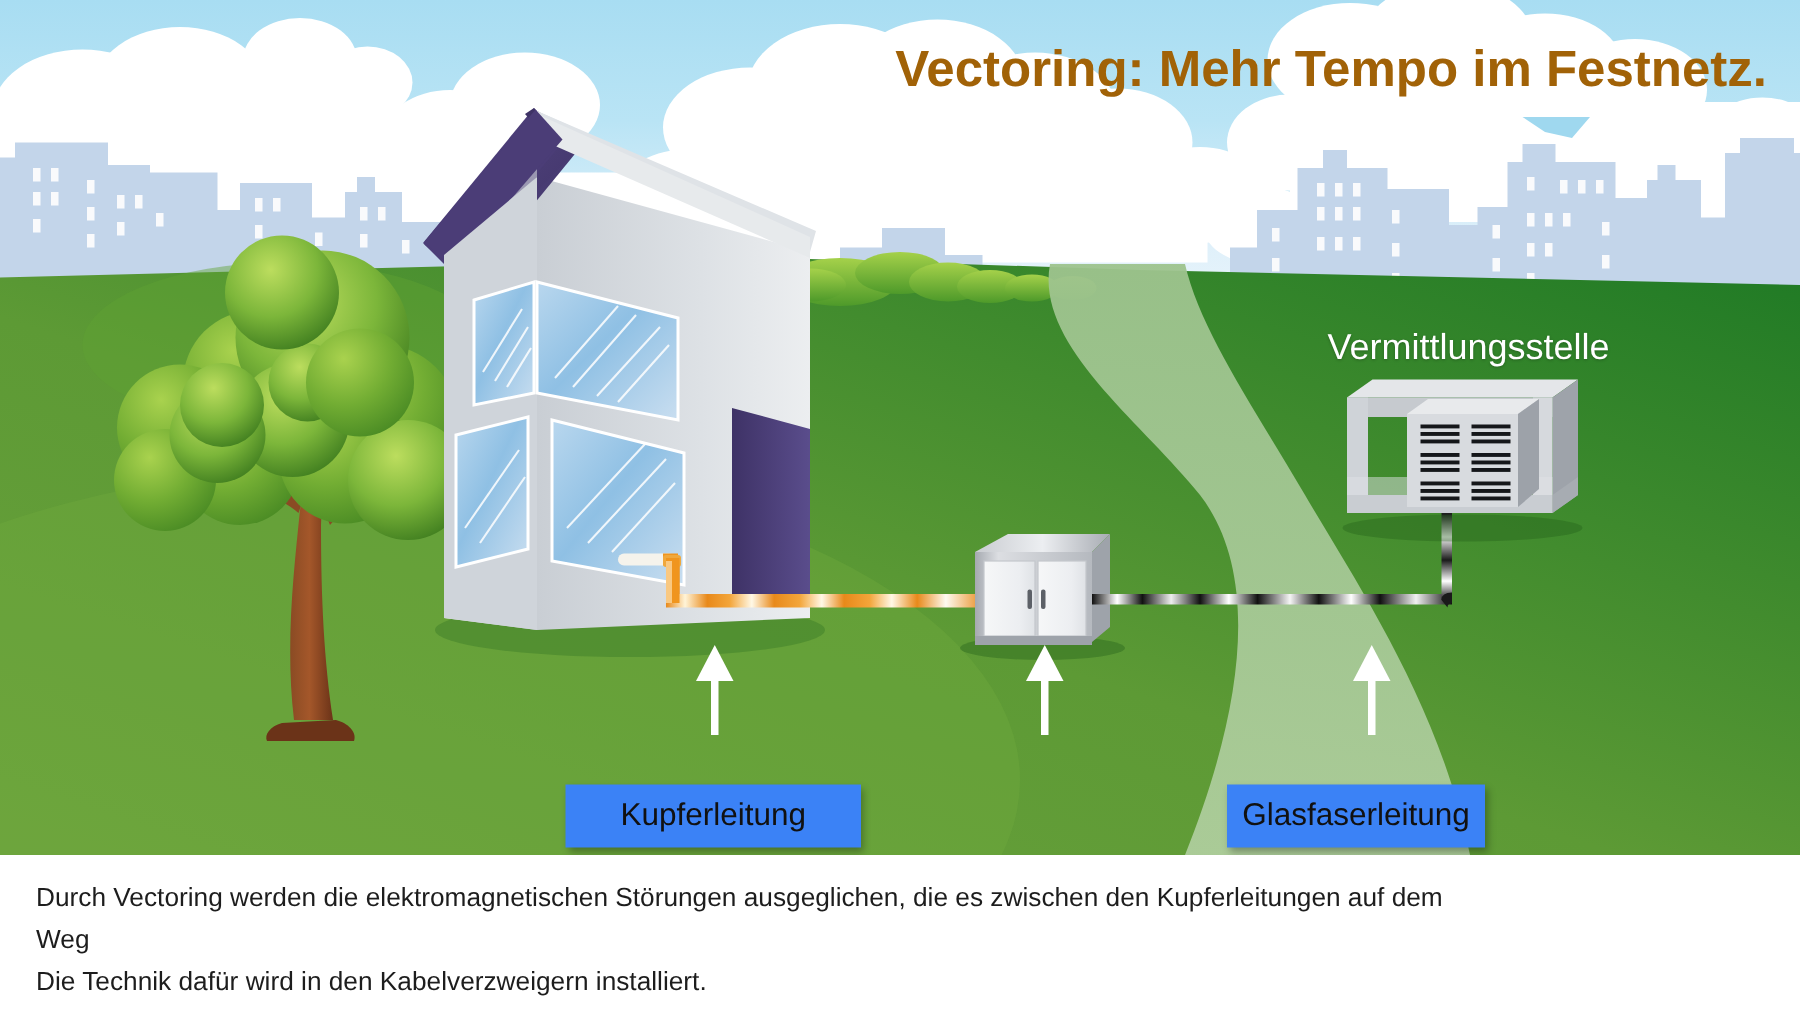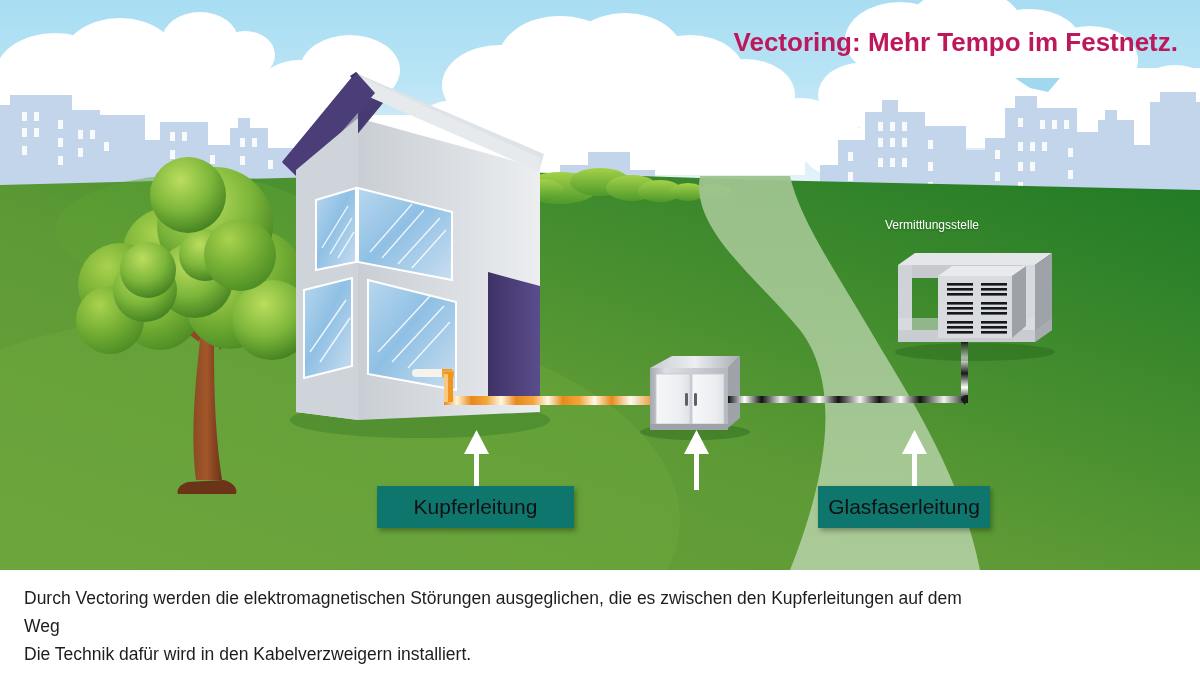--- a/index.html
+++ b/index.html
@@ -8,32 +8,33 @@
     position:relative;width:1200px;height:689px;overflow:hidden;background:#ffffff;
   }
   .scene{position:absolute;left:0;top:0;width:1200px;height:570px;overflow:hidden;}
   .sky{position:absolute;left:0;top:0;width:1200px;height:230px;
        background:linear-gradient(to bottom,#a8ddf2 0%,#b9e4f5 35%,#dff0fa 70%,#eef7fc 100%);}
   .skyline{position:absolute;left:0;top:0;width:1200px;height:230px;}
   .clouds{position:absolute;left:0;top:0;width:1200px;height:230px;}
   .ground{position:absolute;left:0;top:0;width:1200px;height:570px;}
   .title{
     position:absolute;right:22px;top:27px;
-    font-size:26px;font-weight:bold;color:#be185d;letter-spacing:0px;
+    font-size:34px;font-weight:bold;color:#a16207;letter-spacing:0px;
     white-space:nowrap;
   }
   .vs-label{
-    position:absolute;left:885px;top:218px;font-size:12px;color:#ffffff;white-space:nowrap;
+    position:absolute;left:885px;top:218px;font-size:24px;color:#ffffff;white-space:nowrap;
     text-shadow:0 1px 2px rgba(0,0,0,.25);
   }
   .labelbox{
-    position:absolute;background:#0f766e;color:#111;font-size:21px;
+    position:absolute;background:#3b82f6;color:#111;font-size:21px;
     display:flex;align-items:center;justify-content:center;
     box-shadow:2px 3px 5px rgba(0,0,0,.30);
     height:42px;
+    margin-top:37px;
   }
   .lb1{left:377px;top:486px;width:197px;}
   .lb2{left:597px;top:486px;width:199px;}
   .lb3{left:818px;top:486px;width:172px;}
   .caption{
     position:absolute;left:0;top:570px;width:988px;height:119px;background:#ffffff;
     color:#1d1d1d;font-size:17.5px;line-height:28px;
     padding:14px 24px 0 24px;box-sizing:border-box;
   }
   .caption p{margin:0;}

